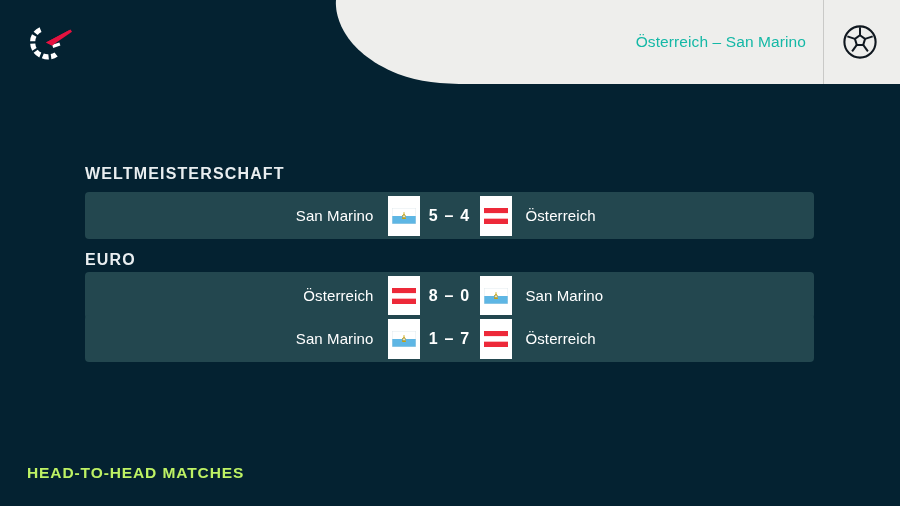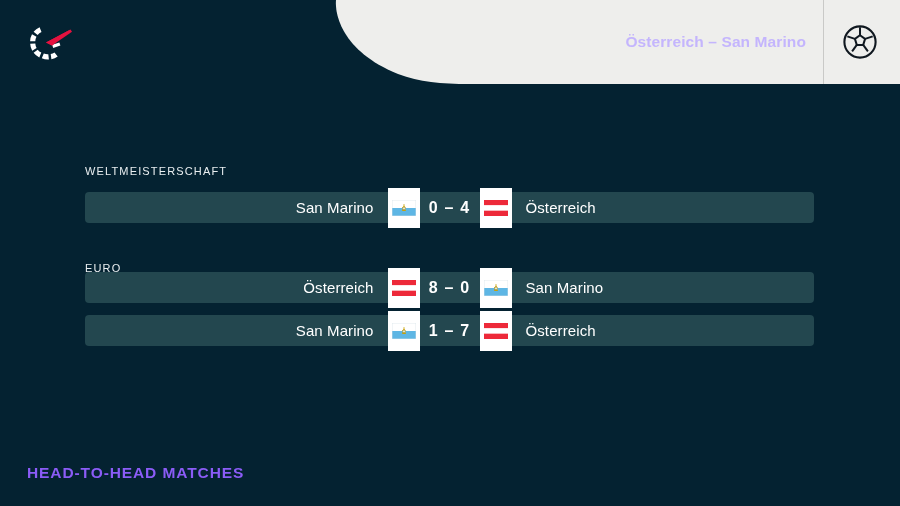--- a/index.html
+++ b/index.html
@@ -51,22 +51,22 @@
     right: 0;
     top: 0;
     height: 84px;
     display: flex;
     align-items: center;
     padding-right: 22px;
     gap: 0px;
   }
   .header-title {
     font-size: 15.5px;
-    font-weight: bold;
-    color: #c4b5fd;
+    font-weight: normal;
+    color: #14b8a6;
     letter-spacing: 0.1px;
     white-space: nowrap;
     padding-right: 17px;
     margin-left: 12px;
   }
   .header-divider {
     width: 1px;
     height: 84px;
     background: #c9c9c7;
   }
@@ -82,34 +82,34 @@
     position: absolute;
     left: 0;
     top: 86px;
     width: 900px;
     height: 420px;
   }
 
   .section-label {
     position: absolute;
     left: 85px;
-    font-size: 11px;
-    font-weight: normal;
+    font-size: 16px;
+    font-weight: bold;
     letter-spacing: 1.15px;
     color: #e9eef0;
     white-space: nowrap;
   }
   .section-label.wm { top: 79px; }
-  .section-label.euro { top: 165px; margin-top: 11px; }
+  .section-label.euro { top: 165px; }
 
   .match-row {
     position: absolute;
     left: 85px;
     width: 729px;
-    height: 31px;
+    height: 47px;
     background: #23474f;
     border-radius: 4px;
     display: flex;
     align-items: center;
     justify-content: center;
     box-sizing: border-box;
   }
   .match-row.r1 { top: 106px; }
   .match-row.r2 { top: 186px; }
   .match-row.r3 { top: 229px; }
@@ -156,21 +156,21 @@
   }
 
   
   .footer-label {
     position: absolute;
     left: 27px;
     top: 464px;
     font-size: 15.5px;
     font-weight: bold;
     letter-spacing: 0.9px;
-    color: #8b5cf6;
+    color: #bef264;
     white-space: nowrap;
   }
 </style>
 </head>
 <body>
 
 <div id="stage">
 
   <div class="header">
 
@@ -222,21 +222,21 @@
           <rect x="0" y="0" width="24" height="16" fill="none" stroke="#d6e3e8" stroke-width="0.7"></rect>
           <g>
             <path d="M10.2 9.4 h3.6 v1.6 h-3.6 Z" fill="#c7a008"></path>
             <path d="M12 5.2 l1.5 2.2 h-3.0 Z" fill="#c7a008"></path>
             <rect x="10.6" y="7.2" width="2.8" height="2.3" fill="#e9e4c8" stroke="#9a8410" stroke-width="0.4"></rect>
             <circle cx="12" cy="4.9" r="0.7" fill="#c7a008"></circle>
           </g>
         </svg>
       </div>
 
-      <div class="score">0 – 4</div>
+      <div class="score">5 – 4</div>
 
       <div class="flag">
         <svg width="24" height="16" viewBox="0 0 24 16">
           <rect x="0" y="0" width="24" height="5.34" fill="#ed2939"></rect>
           <rect x="0" y="5.34" width="24" height="5.32" fill="#ffffff"></rect>
           <rect x="0" y="10.66" width="24" height="5.34" fill="#ed2939"></rect>
         </svg>
       </div>
 
       <div class="team-name team-away">Österreich</div>

